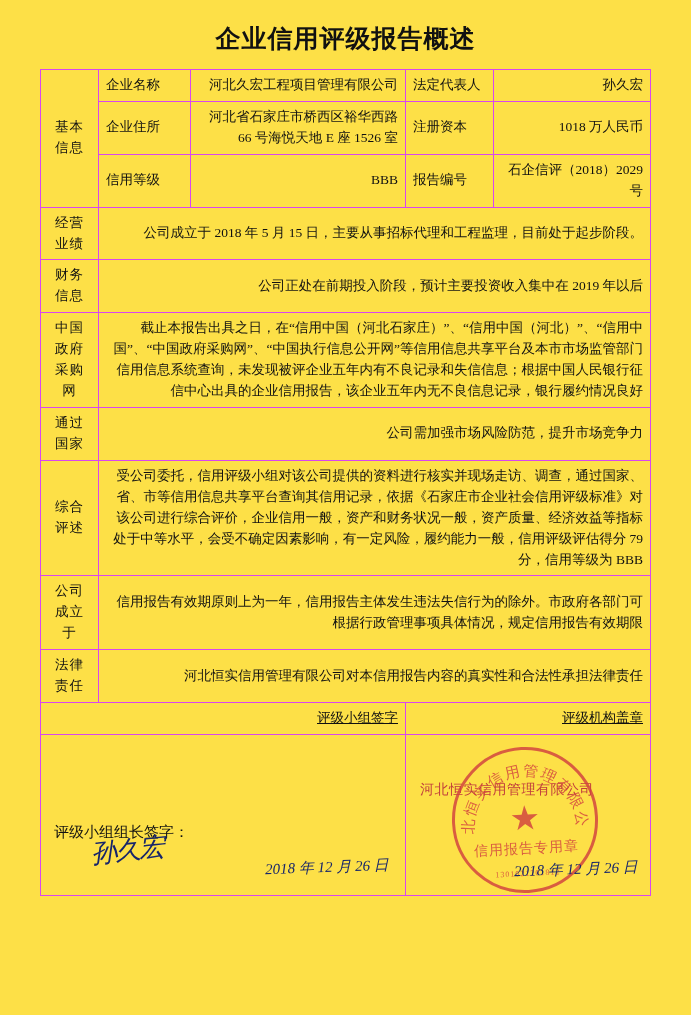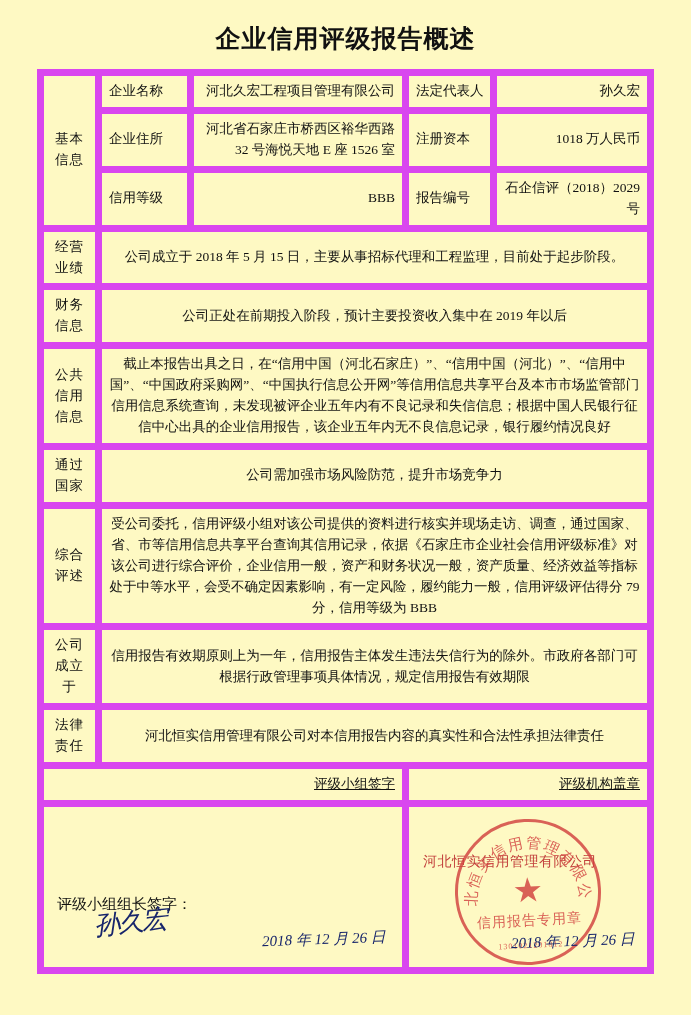--- a/index.html
+++ b/index.html
@@ -12,39 +12,39 @@
     height: 1015px;
     position: relative;
     font-family: "Liberation Serif", "DejaVu Serif", serif;
     color: #111;
     overflow: hidden;
   }
   .page {
     position: relative;
     width: 691px;
     height: 1015px;
-    background: #fef9c3;
+    background: #fde047;
   }
   .title {
     text-align: center;
     font-size: 25px;
     font-weight: bold;
     letter-spacing: 1px;
     padding-top: 22px;
     padding-bottom: 14px;
     font-family: "Liberation Serif", "DejaVu Serif", serif;
   }
   table.main {
     border-collapse: collapse;
     width: 610px;
     margin: 0 auto;
     table-layout: fixed;
   }
   table.main td {
-    border: 7px solid #d946ef;
+    border: 1px solid #d946ef;
     vertical-align: middle;
     padding: 5px 7px;
     font-size: 13.5px;
     line-height: 1.55;
   }
   td.label {
     text-align: center;
     width: 58px;
     font-size: 13.5px;
     letter-spacing: 1px;
@@ -53,21 +53,21 @@
   td.sublabel {
     text-align: left;
     width: 92px;
     padding-left: 8px;
     white-space: nowrap;
   }
   td.val {
     text-align: right;
   }
   td.body {
-    text-align: center;
+    text-align: right;
     padding: 9px 10px;
     line-height: 1.75;
   }
   .sig-head {
     text-align: right;
     padding: 9px 4px;
     font-size: 14px;
     text-decoration: underline;
   }
   .sig-cell {
@@ -188,41 +188,41 @@
     <tbody>
       <tr>
         <td class="label" rowspan="3">基本信息</td>
         <td class="sublabel">企业名称</td>
         <td class="val">河北久宏工程项目管理有限公司</td>
         <td class="sublabel">法定代表人</td>
         <td class="val">孙久宏</td>
       </tr>
       <tr>
         <td class="sublabel">企业住所</td>
-        <td class="val">河北省石家庄市桥西区裕华西路 32 号海悦天地 E 座 1526 室</td>
+        <td class="val">河北省石家庄市桥西区裕华西路 66 号海悦天地 E 座 1526 室</td>
         <td class="sublabel">注册资本</td>
         <td class="val">1018 万人民币</td>
       </tr>
       <tr>
         <td class="sublabel">信用等级</td>
         <td class="val">BBB</td>
         <td class="sublabel">报告编号</td>
         <td class="val">石企信评（2018）2029 号</td>
       </tr>
 
       <tr>
         <td class="label">经营业绩</td>
         <td class="body" colspan="4">公司成立于 2018 年 5 月 15 日，主要从事招标代理和工程监理，目前处于起步阶段。</td>
       </tr>
       <tr>
         <td class="label">财务信息</td>
         <td class="body" colspan="4">公司正处在前期投入阶段，预计主要投资收入集中在 2019 年以后</td>
       </tr>
       <tr>
-        <td class="label">公共信用信息</td>
+        <td class="label">中国政府采购网</td>
         <td class="body" colspan="4">截止本报告出具之日，在“信用中国（河北石家庄）”、“信用中国（河北）”、“信用中国”、“中国政府采购网”、“中国执行信息公开网”等信用信息共享平台及本市市场监管部门信用信息系统查询，未发现被评企业五年内有不良记录和失信信息；根据中国人民银行征信中心出具的企业信用报告，该企业五年内无不良信息记录，银行履约情况良好</td>
       </tr>
       <tr>
         <td class="label">通过国家</td>
         <td class="body" colspan="4">公司需加强市场风险防范，提升市场竞争力</td>
       </tr>
       <tr>
         <td class="label">综合评述</td>
         <td class="body" colspan="4">受公司委托，信用评级小组对该公司提供的资料进行核实并现场走访、调查，通过国家、省、市等信用信息共享平台查询其信用记录，依据《石家庄市企业社会信用评级标准》对该公司进行综合评价，企业信用一般，资产和财务状况一般，资产质量、经济效益等指标处于中等水平，会受不确定因素影响，有一定风险，履约能力一般，信用评级评估得分 79 分，信用等级为 BBB</td>
       </tr>

